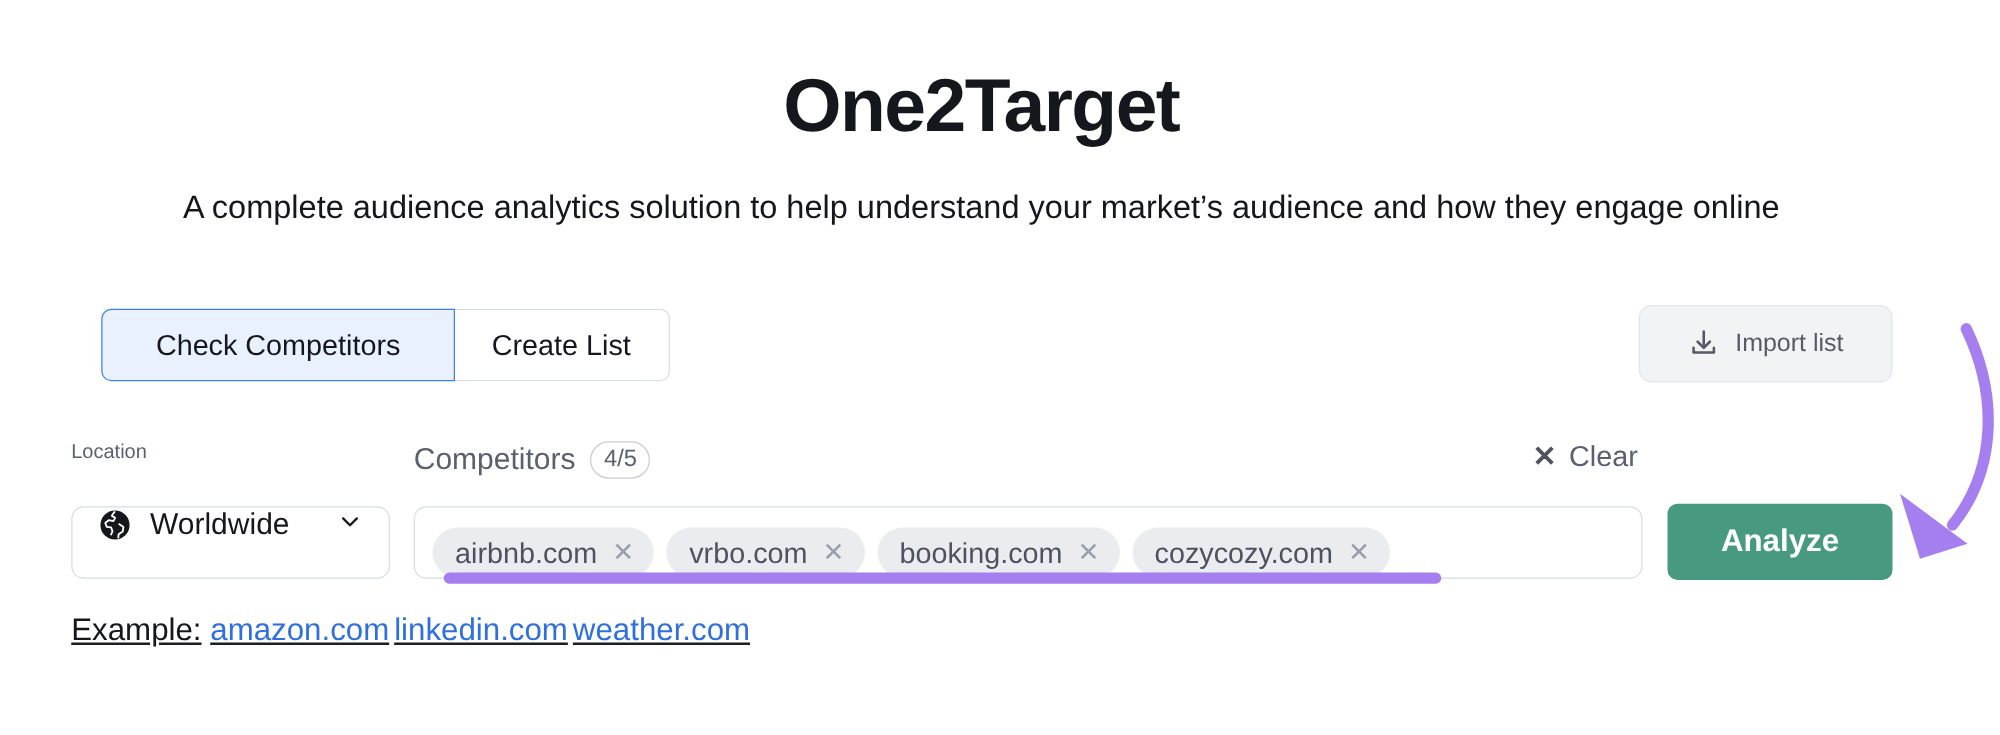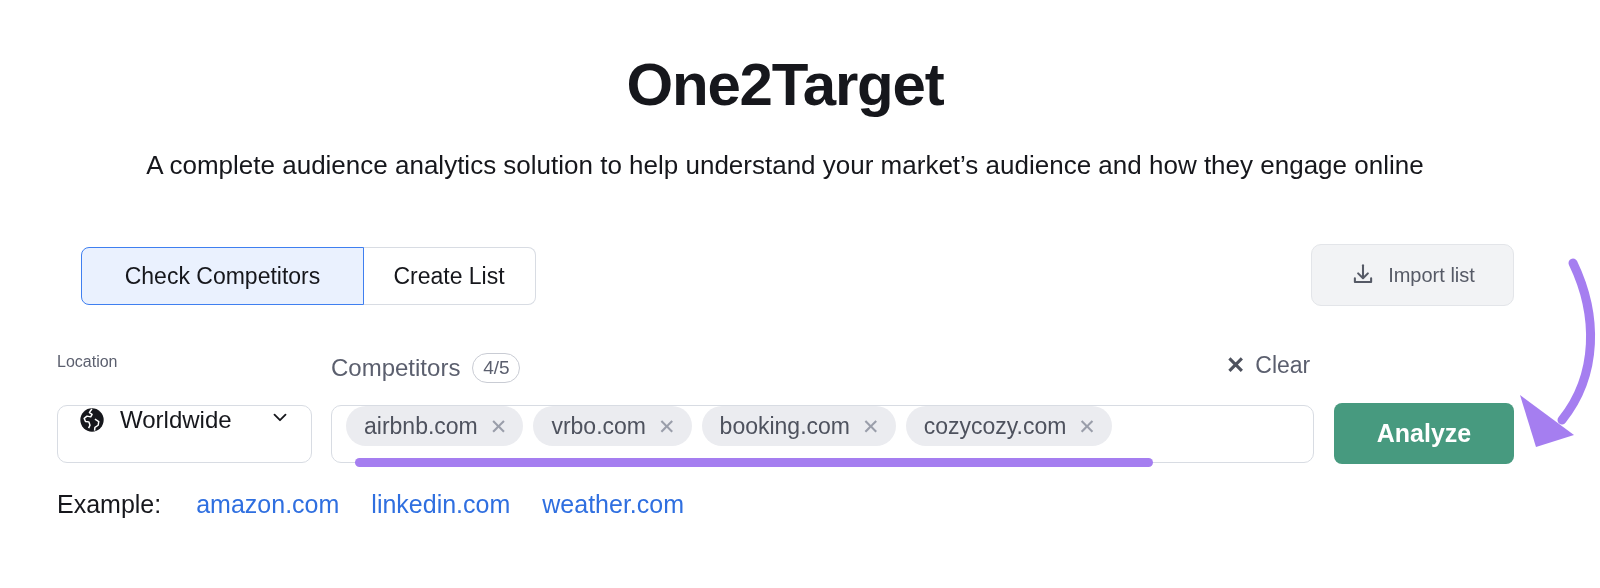--- a/index.html
+++ b/index.html
@@ -175,21 +175,21 @@
 
   
   .competitors-box {
     position: absolute;
     left: 331px;
     top: 405px;
     width: 983px;
     height: 58px;
     box-sizing: border-box;
     display: flex;
-    align-items: flex-start;
+    align-items: flex-end;
     gap: 10px;
     padding: 0 14px;
     background: #ffffff;
     border: 1px solid #d8dce3;
     border-radius: 10px;
   }
   .chip {
     display: inline-flex;
     align-items: center;
     gap: 12px;
@@ -231,22 +231,23 @@
     text-align: right;
   }
 
   
   .examples {
     position: absolute;
     left: 57px;
     top: 490px;
     display: flex;
     align-items: flex-end;
-    gap: 32px;
+    gap: 4px;
     font-size: 25px;
+    text-decoration: underline;
   }
   .examples-label { color: #16171c; margin-right: 3px; }
   .example-link {
     color: #2f6fe0;
     text-decoration: none;
     cursor: pointer;
   }
 
   
   .annot-underline {

